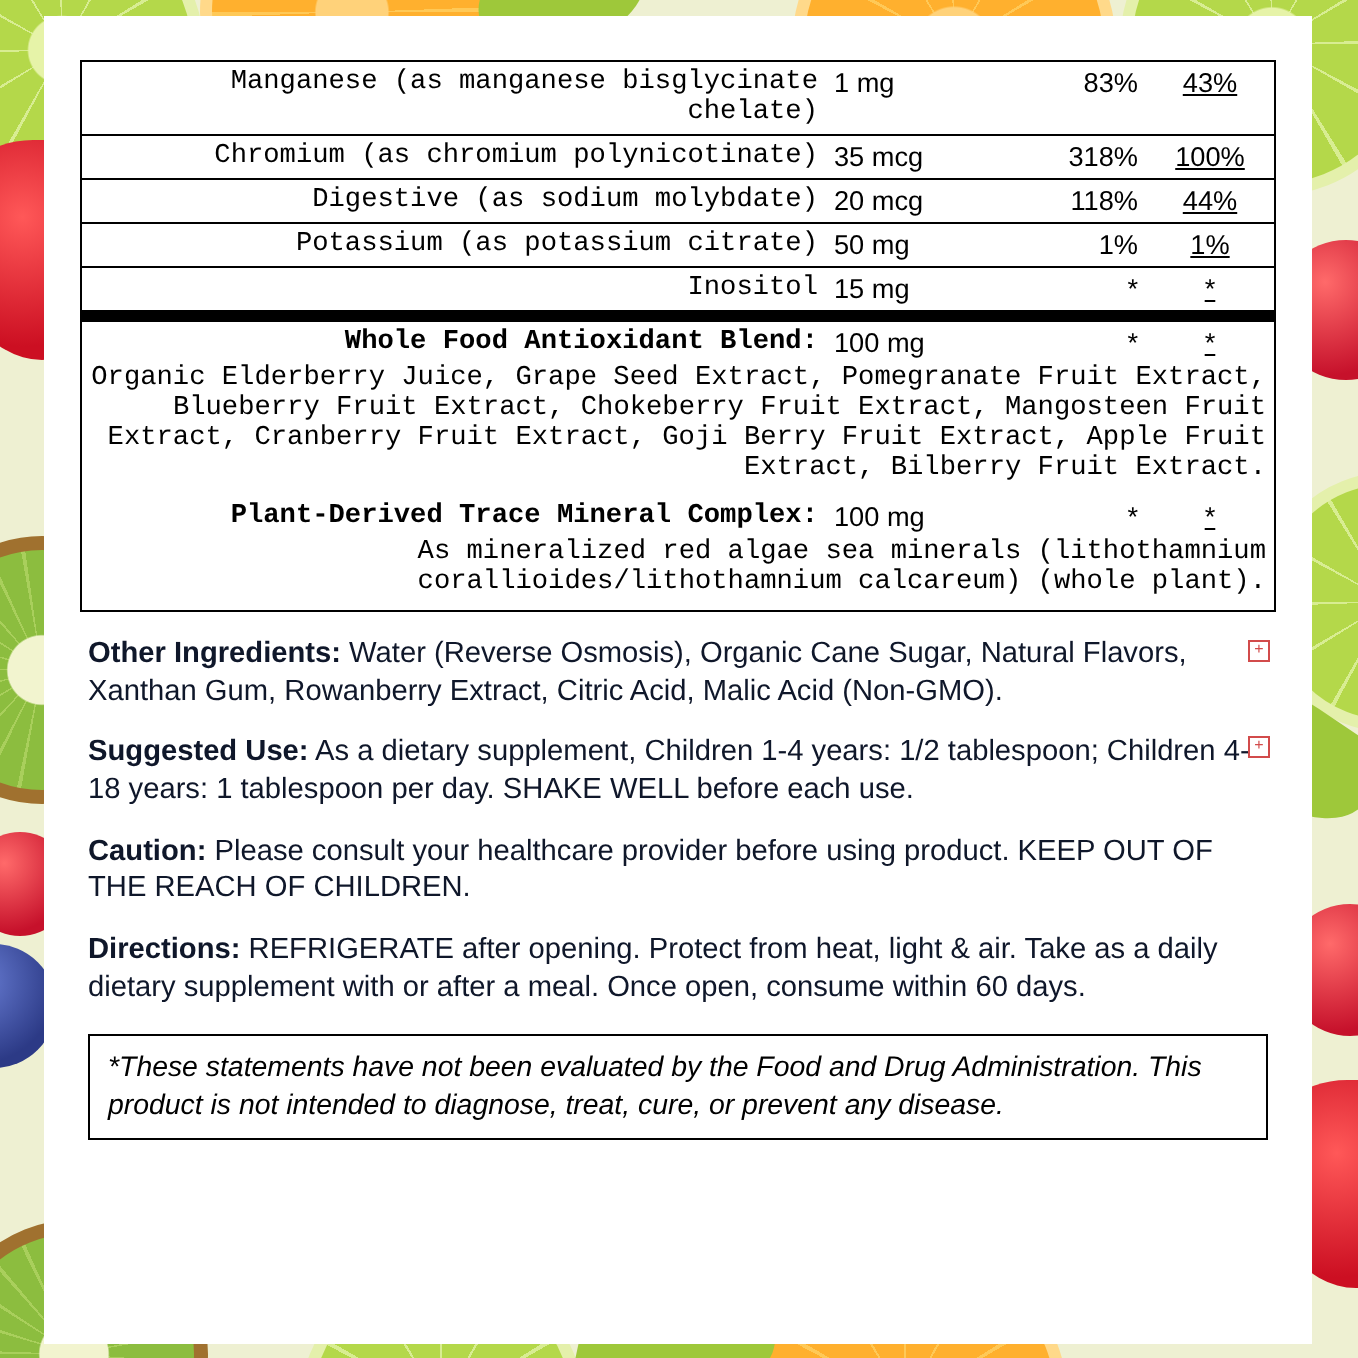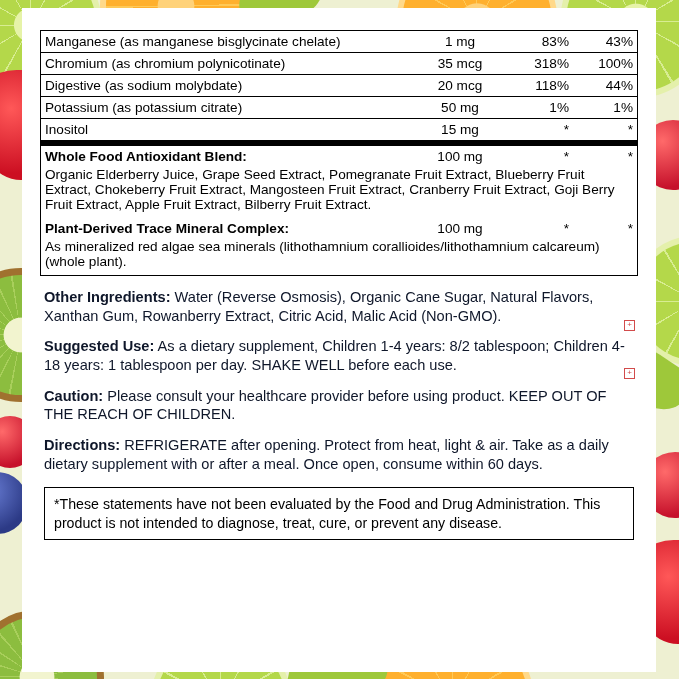--- a/index.html
+++ b/index.html
@@ -86,24 +86,24 @@
     font-size: 13.6px;
     color: #000;
   }
   table.facts td {
     padding: 3px 4px;
     vertical-align: top;
   }
   .rowline td {
     border-bottom: 1px solid #000;
   }
-  .nm { text-align: left; }
-  .amt { text-align: center; white-space: nowrap; width: 86px; }
+  .nm { text-align: right; font-family: Liberation Mono, monospace; }
+  .amt { text-align: left; white-space: nowrap; width: 86px; }
   .dv1 { text-align: right; white-space: nowrap; width: 58px; }
-  .dv2 { text-align: right; white-space: nowrap; width: 56px; padding-right: 6px; }
+  .dv2 { text-align: center; white-space: nowrap; width: 56px; padding-right: 6px; text-decoration: underline; }
 
   .factsbox {
     border: 1.6px solid #000;
     border-top: 1.6px solid #000;
   }
   .thickdiv {
     border-top: 6px solid #000;
   }
 
   .blend-title { font-weight: bold; }
@@ -123,20 +123,21 @@
     margin: 12px 2px 0 4px;
   }
   .para b { font-weight: bold; }
 
   .disclaimer {
     margin: 14px 4px 0 4px;
     border: 1.4px solid #000;
     padding: 7px 9px;
     font-size: 14.2px;
     line-height: 1.3;
+    font-style: italic;
   }
 
   
   .plusmark {
     position: absolute;
     width: 9px;
     height: 9px;
     border: 1px solid #d24b4b;
     color: #d24b4b;
     font-size: 8px;
@@ -235,21 +236,21 @@
 
         </tbody>
       </table>
     </div>
 
     <p class="para">
       <b>Other Ingredients:</b><span> Water (Reverse Osmosis), Organic Cane Sugar, Natural Flavors, Xanthan Gum, Rowanberry Extract, Citric Acid, Malic Acid (Non-GMO).</span>
     </p>
 
     <p class="para">
-      <b>Suggested Use:</b><span> As a dietary supplement, Children 1-4 years: 8/2 tablespoon; Children 4-18 years: 1 tablespoon per day. SHAKE WELL before each use.</span>
+      <b>Suggested Use:</b><span> As a dietary supplement, Children 1-4 years: 1/2 tablespoon; Children 4-18 years: 1 tablespoon per day. SHAKE WELL before each use.</span>
     </p>
 
     <p class="para">
       <b>Caution:</b><span> Please consult your healthcare provider before using product. KEEP OUT OF THE REACH OF CHILDREN.</span>
     </p>
 
     <p class="para">
       <b>Directions:</b><span> REFRIGERATE after opening. Protect from heat, light &amp; air. Take as a daily dietary supplement with or after a meal. Once open, consume within 60 days.</span>
     </p>
 

